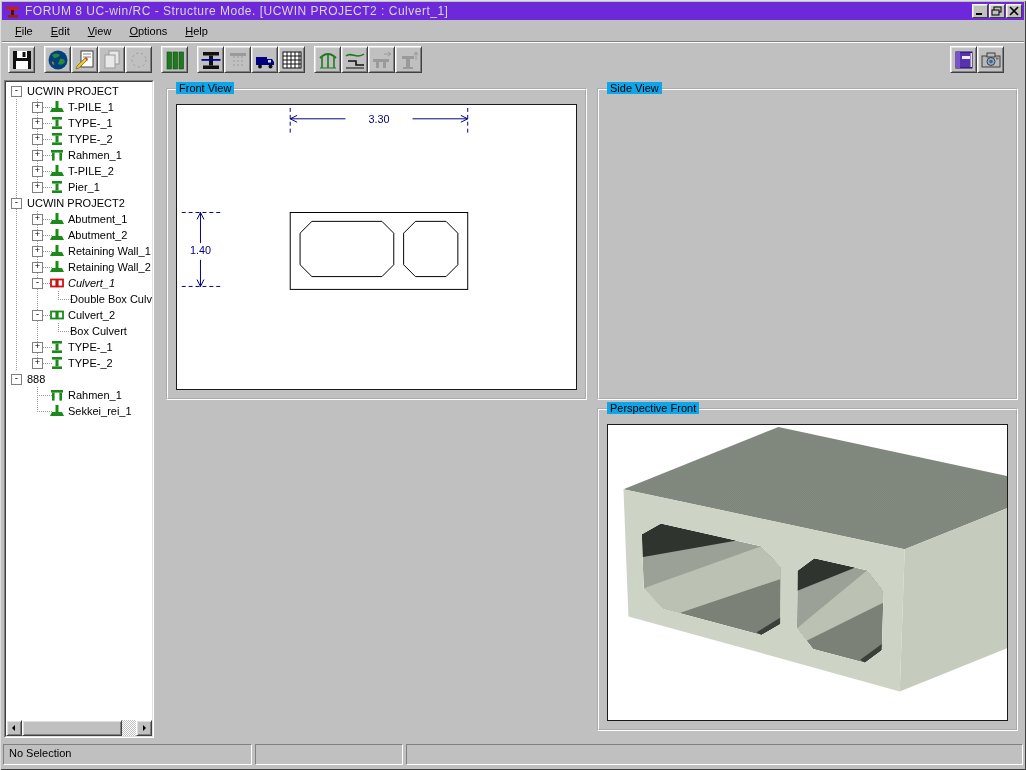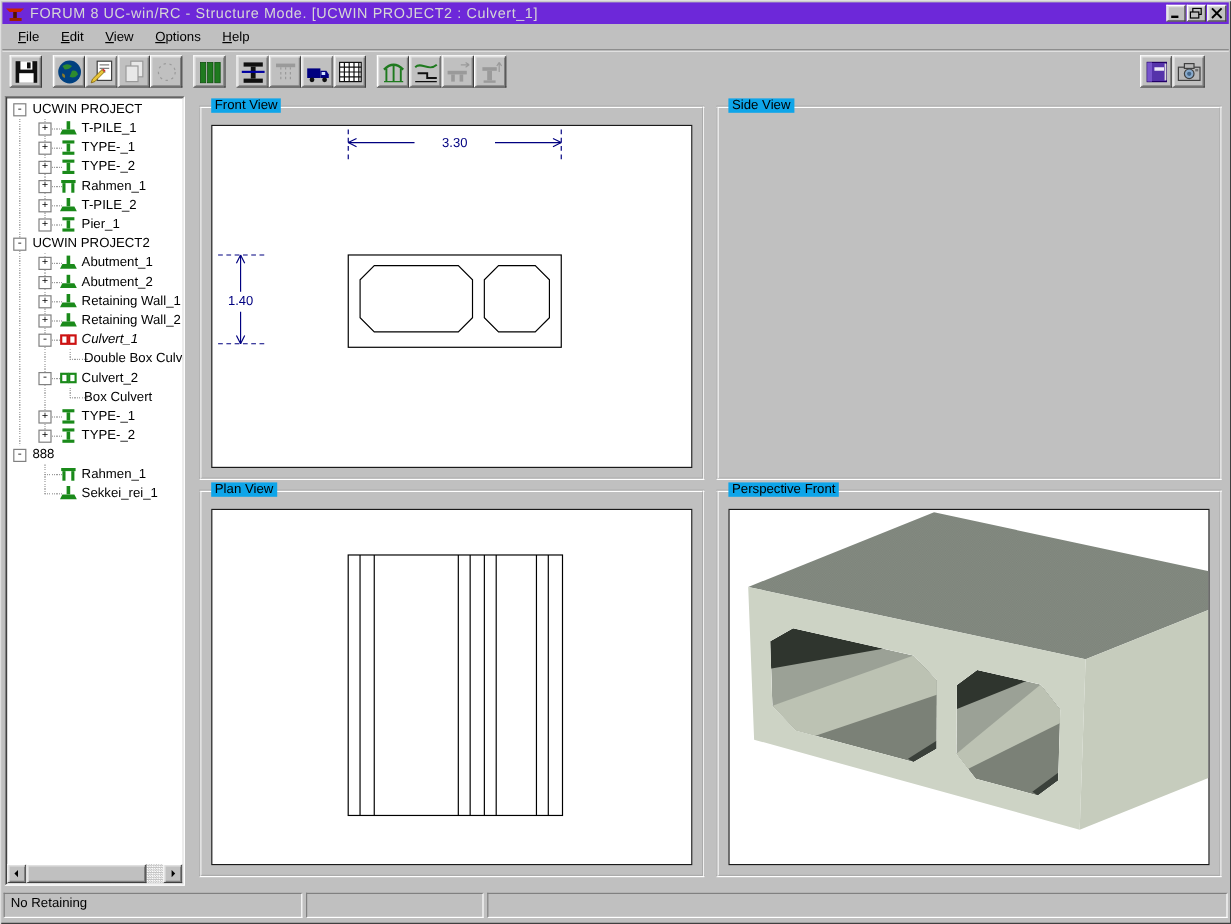--- a/index.html
+++ b/index.html
@@ -489,31 +489,20 @@
           <polygon points="241,118 272,118 284,130 284,162 272,174 241,174 229,162 229,130"></polygon>
         </g>
       </svg>
     </div>
   </div>
 
   <div class="groupbox gb-side">
     <span class="gblabel">Side View</span>
   </div>
 
-  <div class="groupbox gb-plan">
-    <span class="gblabel">Plan View</span>
-    <div class="canvas">
-      <svg viewBox="0 0 403 299">
-        <g stroke="#000" fill="none" stroke-width="1">
-          <rect x="114" y="38" width="181" height="220"></rect>
-          <path d="M124 38 V258 M136 38 V258 M207 38 V258 M217 38 V258 M229 38 V258 M239 38 V258 M273 38 V258 M283 38 V258"></path>
-        </g>
-      </svg>
-    </div>
-  </div>
 
   <div class="groupbox gb-persp">
     <span class="gblabel">Perspective Front</span>
     <div class="canvas">
       <svg viewBox="0 0 403 299">
         <defs>
           <pattern id="dither" width="2" height="2" patternUnits="userSpaceOnUse">
             <rect width="2" height="2" fill="#7d847b"></rect>
             <rect width="1" height="1" fill="#848b81"></rect>
             <rect x="1" y="1" width="1" height="1" fill="#848b81"></rect>
@@ -545,18 +534,18 @@
         <polygon points="300,126 457,63 452,207 295,270" fill="#c6ccbd"></polygon>
         <path fill-rule="evenodd" fill="#cdd3c5" d="
           M15 65 L300 126 L295 270 L20 194 Z
           M52.9 99.8 L154.7 122.9 L174.4 143.9 L174.1 201.6 L154.7 212.9 L55.3 186.2 L35.4 165.4 L33.6 110.8 Z
           M208.4 135.1 L262.1 147.3 L278.6 168.3 L276.8 228.4 L259.7 241.1 L207.2 227 L190.8 205.9 L191.3 147.8 Z"></path>
       </svg>
     </div>
   </div>
 
   <div class="statusbar">
-      <div class="spanel sp1">No Retaining</div>
+      <div class="spanel sp1">No Selection</div>
       <div class="spanel sp2"></div>
       <div class="spanel sp3"></div>
     </div>
 
 </div>
 
 </body></html>

